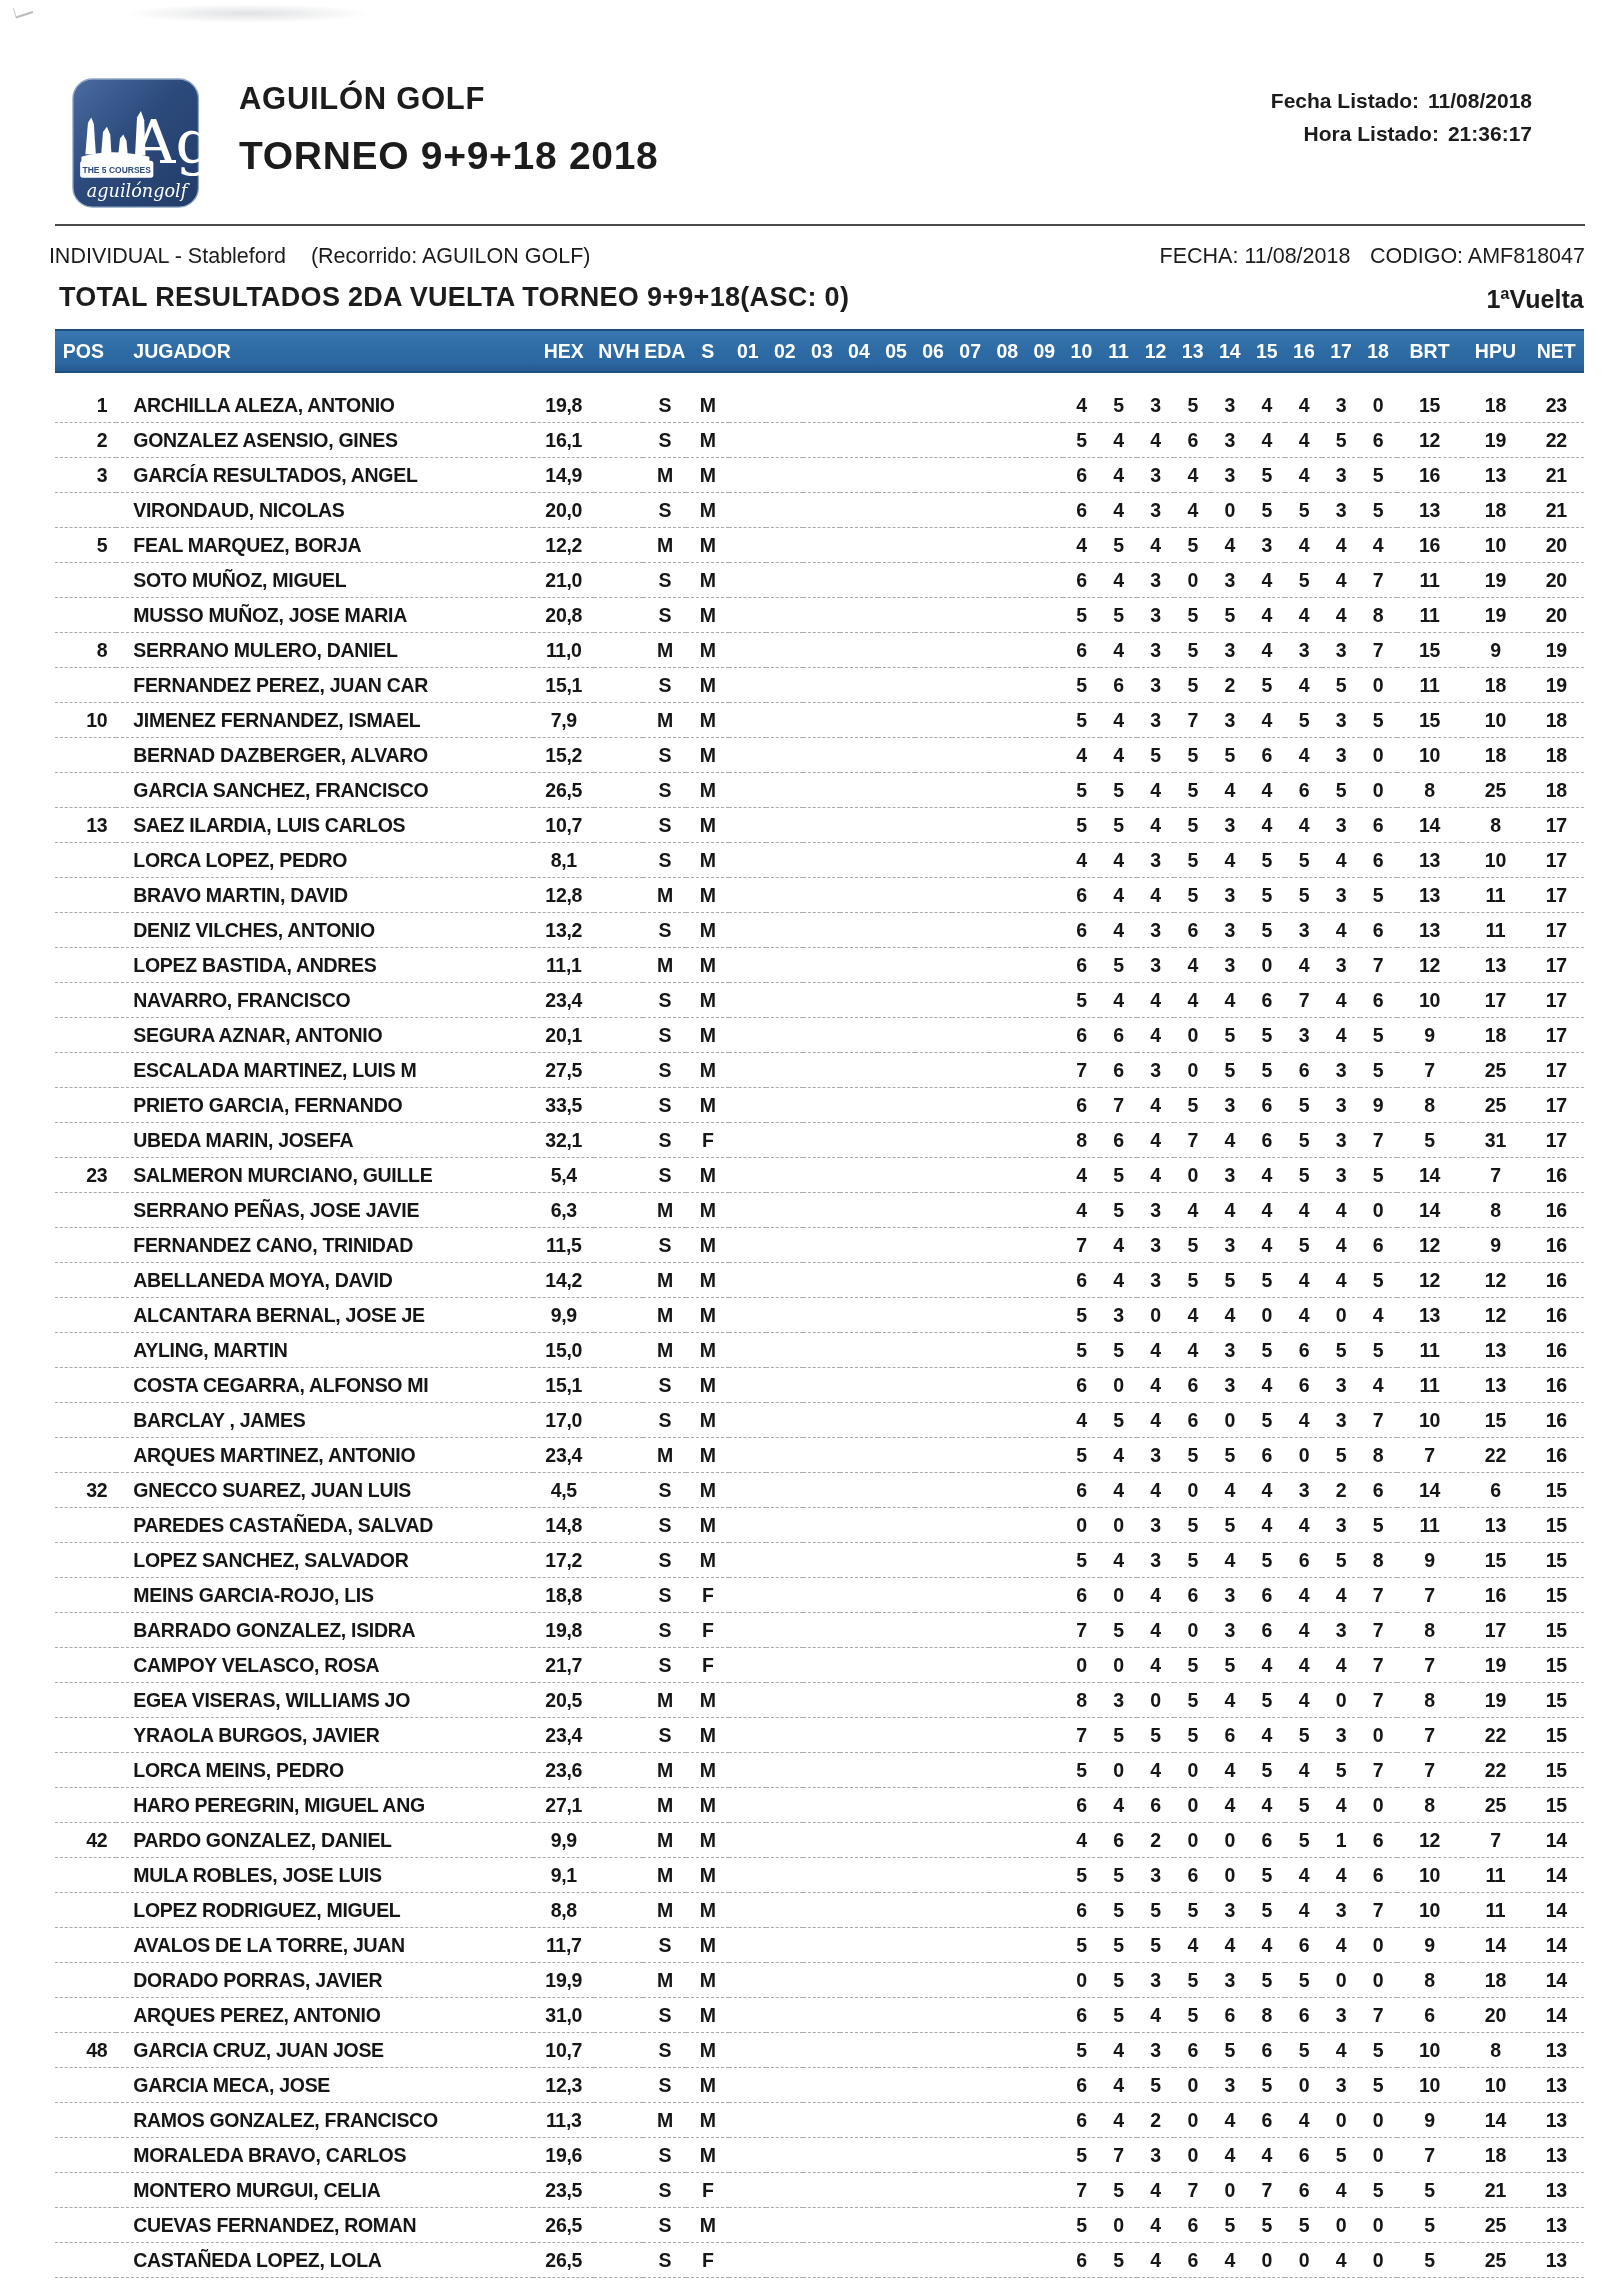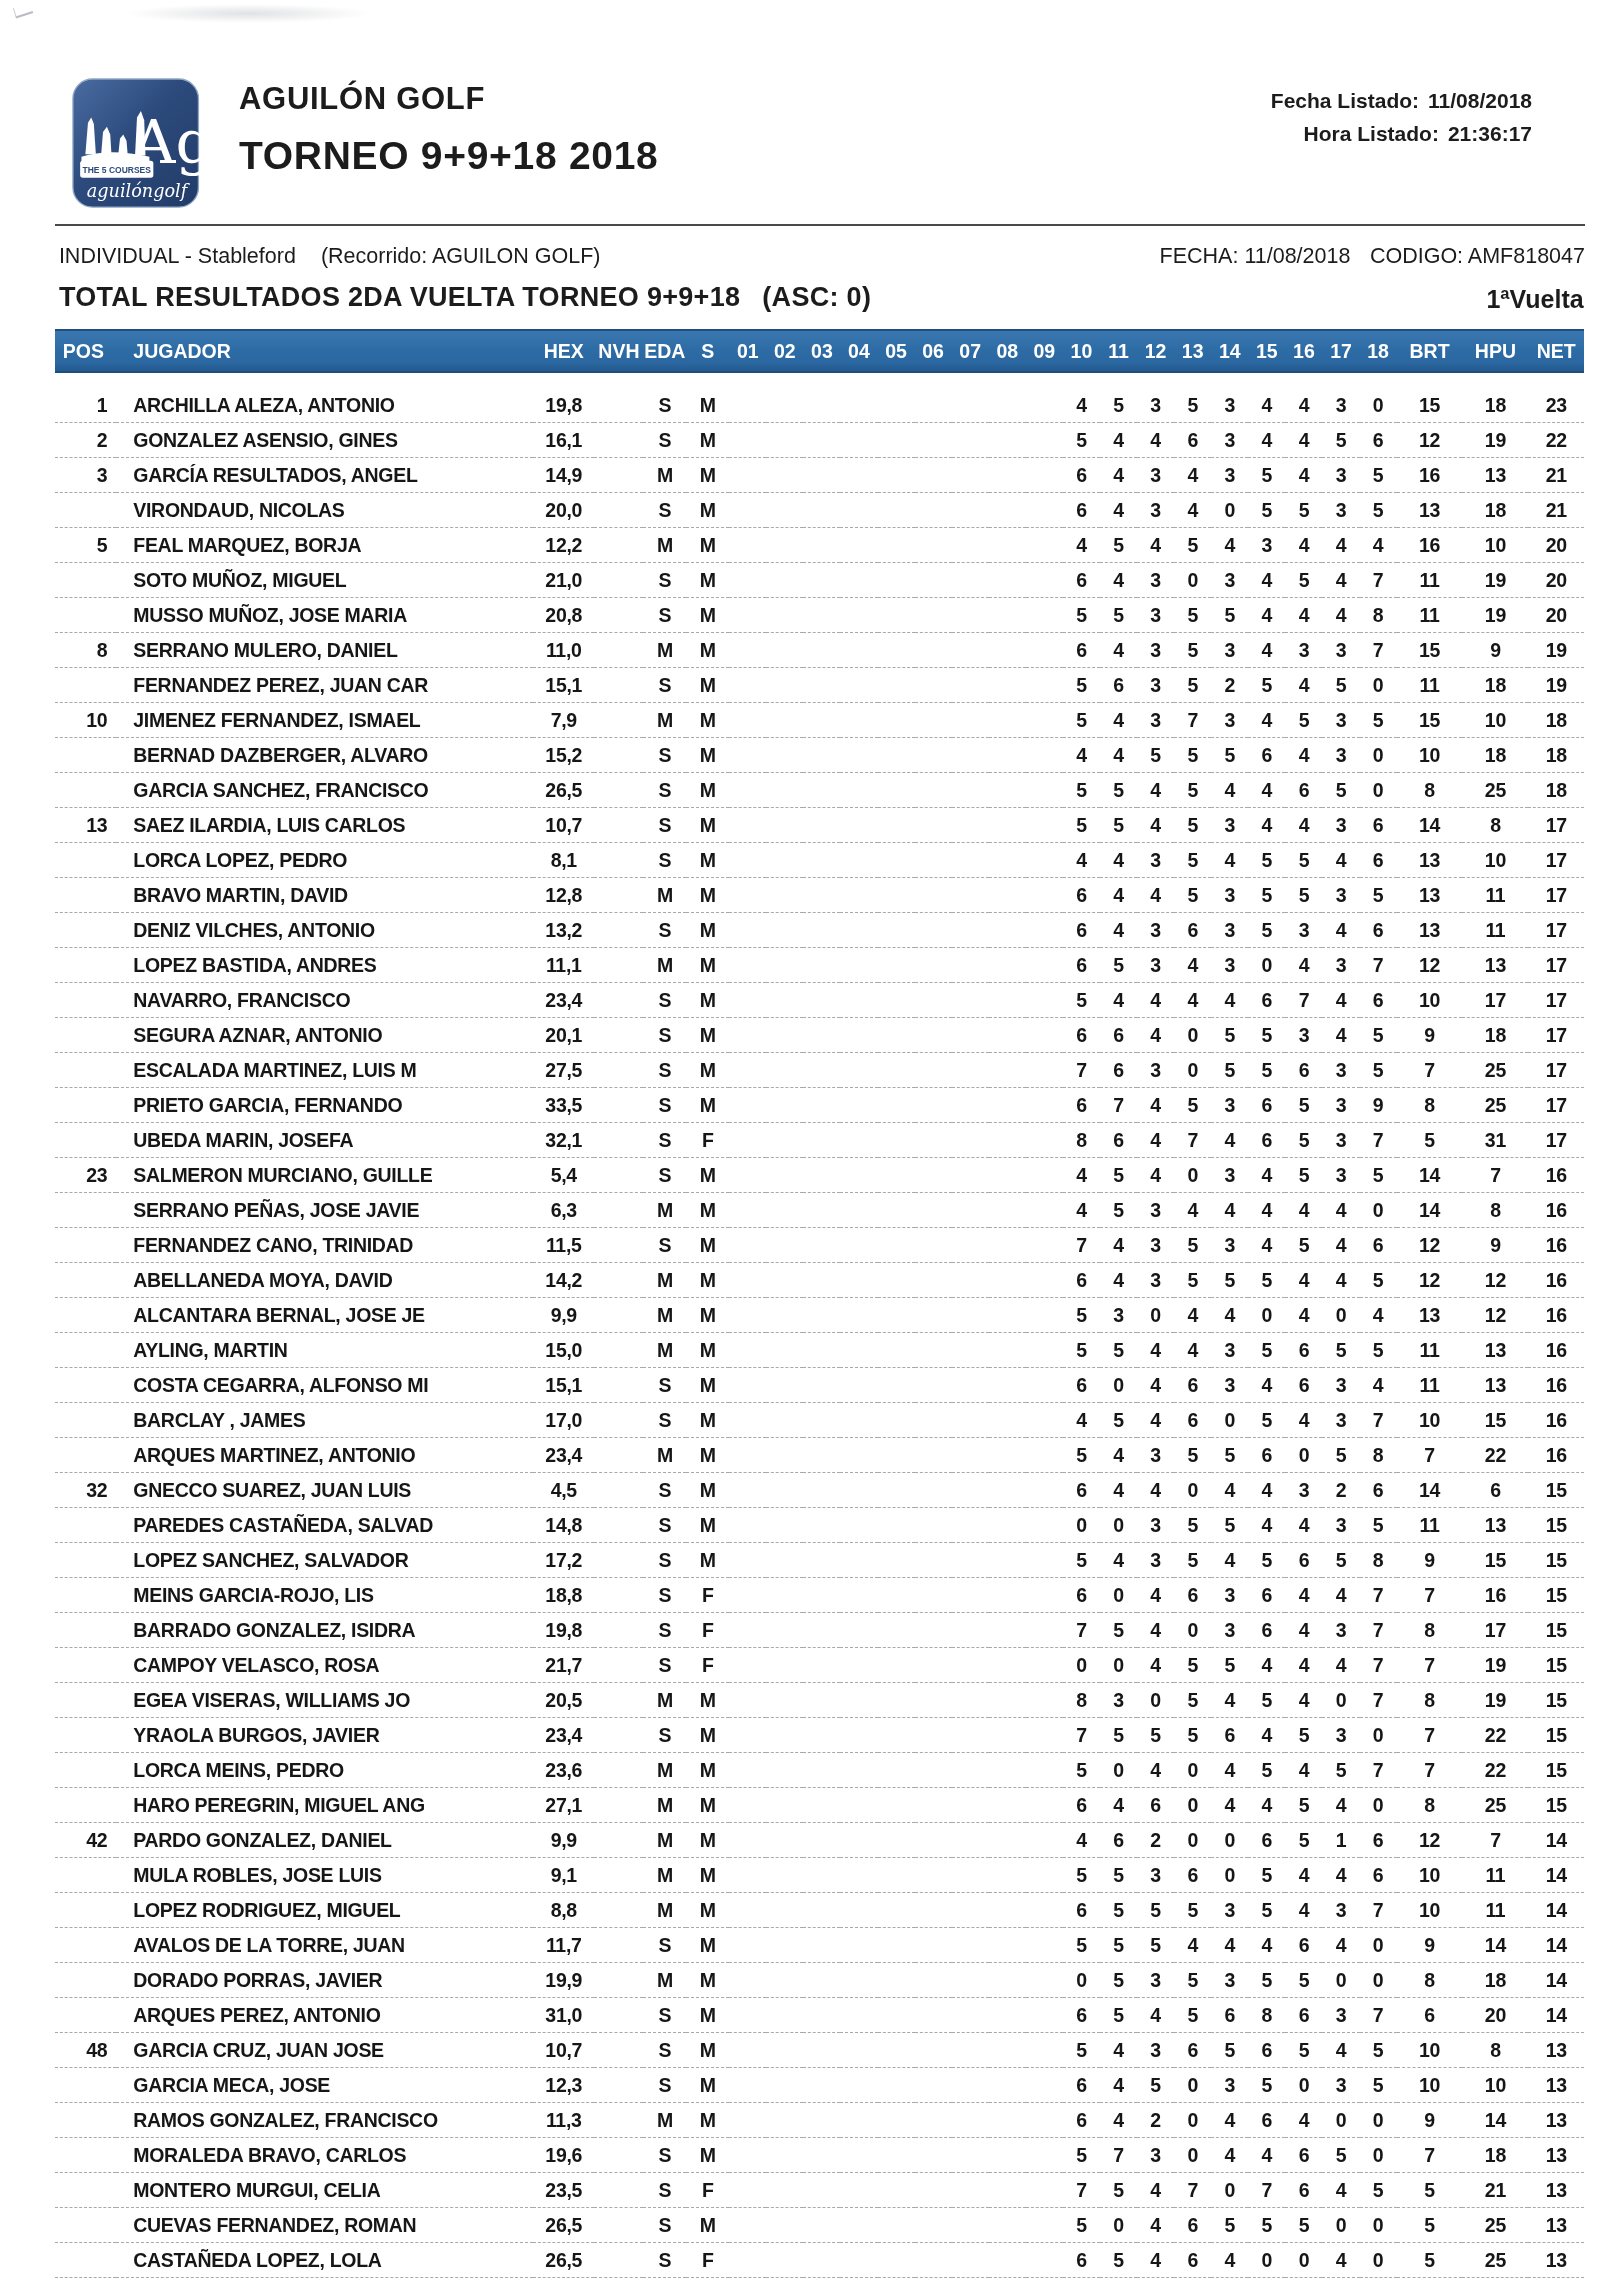--- a/index.html
+++ b/index.html
@@ -20,29 +20,29 @@
   .logo-wrap{position:absolute;left:15.6px;top:5.2px;width:132px;height:136px;}
   .titles{position:absolute;left:184px;top:9px;}
   .club{font-size:31px;font-weight:700;letter-spacing:0.7px;}
   .tournament{font-size:39px;font-weight:700;margin-top:17px;letter-spacing:0.7px;}
   .listmeta{position:absolute;right:53px;top:11.7px;text-align:right;font-size:21px;font-weight:700;line-height:33px;}
   .listmeta .val{font-weight:700;}
   .listmeta .lbl{margin-right:9px;}
 
   .rule{position:absolute;left:55px;right:31px;top:224px;border-top:2.6px solid #4a4a4a;}
 
-  .subheader{position:absolute;left:55px;right:31px;top:244px;height:30px;font-size:21.5px;}
+  .subheader{position:absolute;left:45px;right:31px;top:244px;height:30px;font-size:21.5px;}
   .subheader .left{position:absolute;left:3.9px;top:0;}
   .subheader .recorrido{margin-left:25px;}
   .subheader .right{position:absolute;right:0;top:0;}
   .subheader .codigo{margin-left:19.5px;}
 
   .titlebar{position:absolute;left:55px;right:31px;top:282px;height:35px;}
   .titlebar .left{position:absolute;left:3.9px;top:0;font-size:27px;font-weight:700;letter-spacing:0.3px;}
-  .titlebar .asc{margin-left:22px;}
+  .titlebar .asc{}
   .titlebar .right{position:absolute;right:1.3px;top:2.6px;font-size:25px;font-weight:700;}
 
   
   table.results{position:absolute;left:55px;top:329px;width:1529px;border-collapse:collapse;table-layout:fixed;}
   thead th{
     background:linear-gradient(180deg,#3a77b0 0%,#2e6ca6 45%,#2b67a0 80%,#245a8e 100%);
     color:#ffffff;font-size:19.5px;font-weight:700;height:40px;padding:0;vertical-align:middle;
     border-top:2px solid #1d4f80;border-bottom:2.6px solid #1d4f80;
   }
   thead th.h-pos{text-align:left;padding-left:7.8px;}

